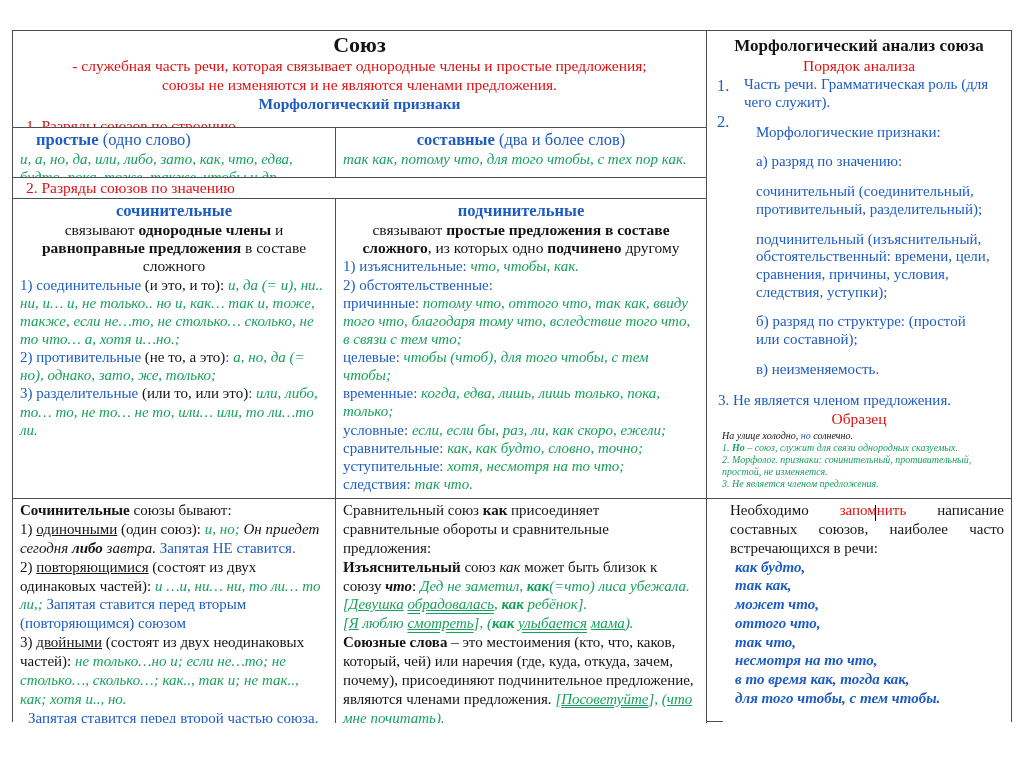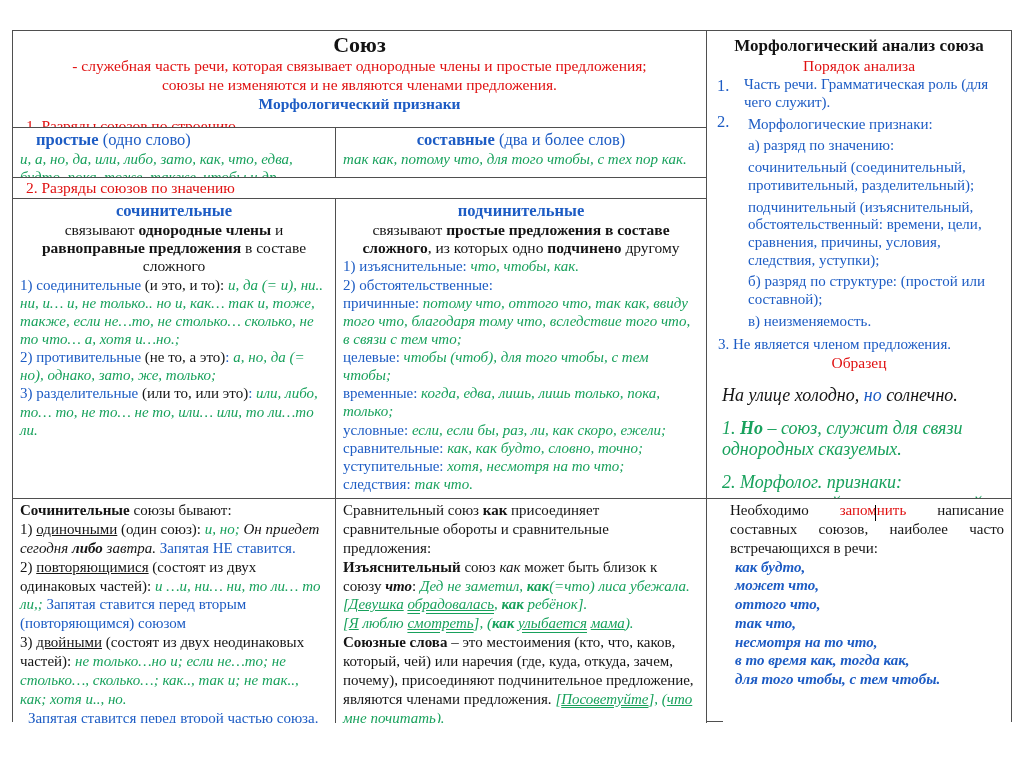--- a/index.html
+++ b/index.html
@@ -50,24 +50,24 @@
 
   .para{font-size:15px;line-height:1.26;margin:0;}
   .para.just{text-align:justify;}
   .para.ind{padding-left:8px;}
 
   .an-title{text-align:center;font-weight:bold;font-size:17px;line-height:1.25;margin-top:2px;}
   .an-order{text-align:center;color:var(--red);font-size:15.5px;line-height:1.3;}
   .an-item{display:flex;font-size:15px;line-height:1.18;color:var(--blue);}
   .an-num{flex:none;width:27px;font-size:16.5px;padding-left:3px;}
   .an-body{flex:1;}
-  .an-line{margin:4px;}
+  .an-line{margin:12px;}
   .an-p3{color:var(--blue);font-size:15px;line-height:1.2;padding-left:4px;margin-top:1px;}
   .an-sample-h{text-align:center;color:var(--red);font-size:15.5px;line-height:1.35;}
-  .sample-line{font-size:18px;line-height:1.2;padding-left:8px;margin-top:11px;}
+  .sample-line{font-size:10px;line-height:1.2;padding-left:8px;}
 
   .memo-line{color:var(--blue);font-weight:bold;font-style:italic;font-size:15px;line-height:1.25;padding-left:5px;}
   .bot-right{position:relative;margin-left:16px;}
   .caret{position:absolute;left:152px;top:6px;width:1px;height:16px;background:#000;}
 </style>
 </head>
 <body>
 
 <div class="sheet">
 
@@ -152,20 +152,21 @@
     <p class="para"><span class="bold">Изъяснительный</span><span> союз </span><span class="italic">как</span><span> может быть близок к союзу </span><span class="bold italic">что</span><span>: </span><span class="green italic">Дед не заметил, </span><span class="green bold italic">как</span><span class="green italic">(=что) лиса убежала.</span></p>
     <p class="para"><span class="green italic">[</span><span class="green italic u1">Девушка</span><span class="green italic"> </span><span class="green italic u2">обрадовалась</span><span class="green italic">, </span><span class="green bold italic">как</span><span class="green italic"> ребёнок].</span></p>
     <p class="para"><span class="green italic">[</span><span class="green italic u1">Я</span><span class="green italic"> люблю </span><span class="green italic u2">смотреть</span><span class="green italic">], (</span><span class="green bold italic">как</span><span class="green italic"> </span><span class="green italic u2">улыбается</span><span class="green italic"> </span><span class="green italic u1">мама</span><span class="green italic">).</span></p>
     <p class="para"><span class="bold">Союзные слова</span><span> – это местоимения (кто, что, каков, который, чей) или наречия (где, куда, откуда, зачем, почему), присоединяют подчинительное предложение, являются членами предложения. </span><span class="green italic">[</span><span class="green italic u2">Посоветуйте</span><span class="green italic">], (</span><span class="green italic u1">что</span><span class="green italic"> мне </span><span class="green italic u2">почитать</span><span class="green italic">).</span></p>
   </div>
 
   <div class="cell bot-right" style="grid-column:3;grid-row:5;">
     <span class="caret"></span>
     <p class="para just"><span>Необходимо </span><span class="red">запомнить</span><span> написание составных союзов, наиболее часто встречающихся в речи:</span></p>
     <div class="memo-line">как будто,</div>
+    <div class="memo-line">так как,</div>
     <div class="memo-line">может что,</div>
     <div class="memo-line">оттого что,</div>
     <div class="memo-line">так что,</div>
     <div class="memo-line">несмотря на то что,</div>
     <div class="memo-line">в то время как, тогда как,</div>
     <div class="memo-line">для того чтобы, с тем чтобы.</div>
   </div>
 
 </div>
 

